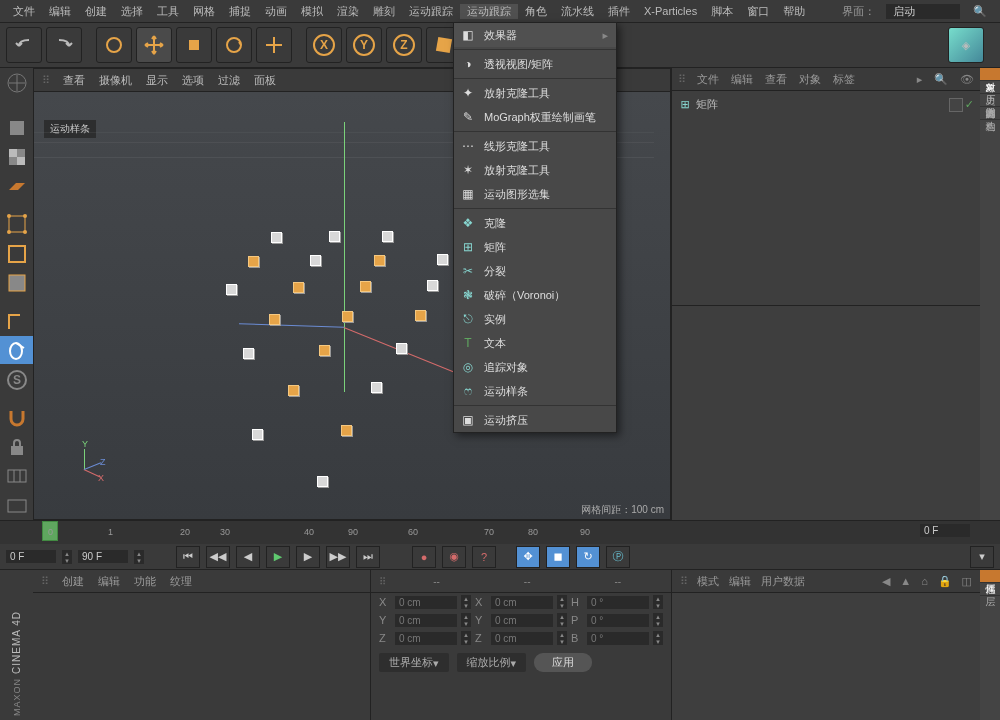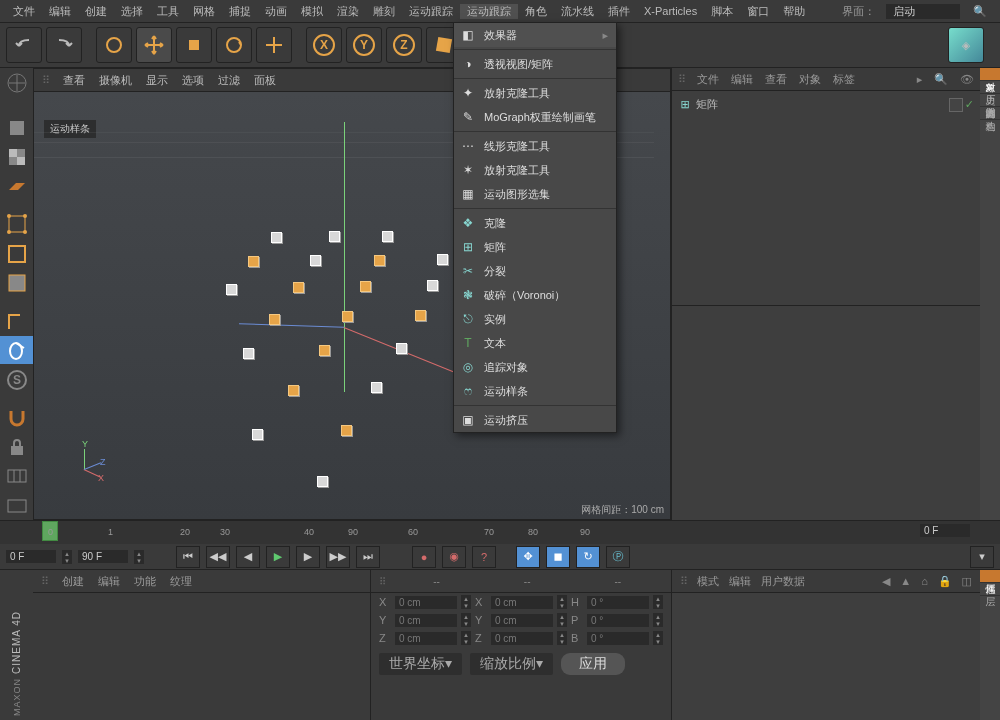--- a/index.html
+++ b/index.html
@@ -69,21 +69,21 @@
 .brand .c4d{font-size:10px;color:#bbb;margin-bottom:4px}
 .mat-panel{flex:1;background:#3a3a3a;border-right:1px solid #222;display:flex;flex-direction:column}
 .panel-head{height:22px;display:flex;align-items:center;gap:14px;padding:0 8px;border-bottom:1px solid #222;color:#999}
 .coord-panel{width:300px;background:#3a3a3a;border-right:1px solid #222;display:flex;flex-direction:column}
 .coord-head{height:22px;display:flex;align-items:center;padding:0 8px;border-bottom:1px solid #222;color:#888}
 .coord-head span{flex:1;text-align:center;font-size:10px}
 .coord-row{display:flex;align-items:center;padding:2px 8px;gap:4px}
 .coord-row .lbl{width:12px;color:#888}
 .coord-row .val{background:#2a2a2a;padding:1px 4px;color:#777;font-size:10px;flex:1}
 .coord-btns{display:flex;gap:8px;padding:6px 8px}
-.coord-btns .cb{background:#2e2e2e;padding:2px 10px;font-size:14px;color:#aaa;border-radius:2px;display:flex;align-items:flex-start}
+.coord-btns .cb{background:#2e2e2e;padding:2px 10px;font-size:11px;color:#aaa;border-radius:2px;display:flex;align-items:flex-end}
 .coord-btns .cb.apply{background:#555;border-radius:9px;padding:2px 18px;color:#ddd}
 .attr-panel{width:328px;background:#3a3a3a;display:flex}
 .attr-body{flex:1;display:flex;flex-direction:column}
 .attr-head{height:22px;display:flex;align-items:center;gap:10px;padding:0 8px;border-bottom:1px solid #222;color:#999;position:relative}
 svg{display:block}
 </style>
 </head>
 <body>
 
 <div class="top-menu">

